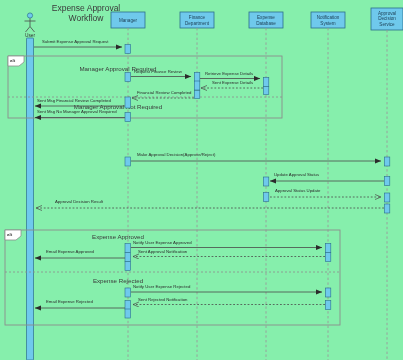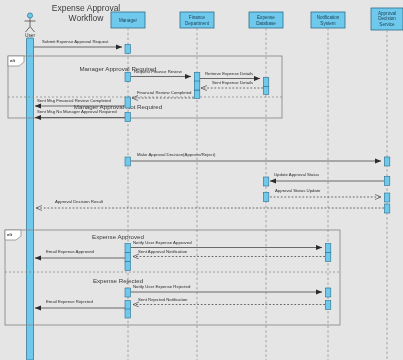--- a/index.html
+++ b/index.html
@@ -1,21 +1,21 @@
 <!DOCTYPE html>
 <html><head>
 <meta charset="utf-8">
 <style>
   html,body{margin:0;padding:0;background:#ffffff;}
   body{
     font-family:"Liberation Sans", sans-serif;
     width:403px;height:360px;overflow:hidden;
     -webkit-font-smoothing:antialiased;
   }
-  #stage{position:relative;width:403px;height:360px;background:#e5e5e5;}
+  #stage{position:relative;width:403px;height:360px;background:#86efac;}
   svg#diagram{position:absolute;left:0;top:0;width:403px;height:360px;display:block;}
 
   .title-text{
     font-size:8.5px;fill:#3a3a3a;text-anchor:middle;
     font-family:"Liberation Sans", sans-serif;
   }
   .lifeline-label{
     font-size:4.6px;fill:#1d3f55;text-anchor:middle;
     font-family:"Liberation Sans", sans-serif;
   }

